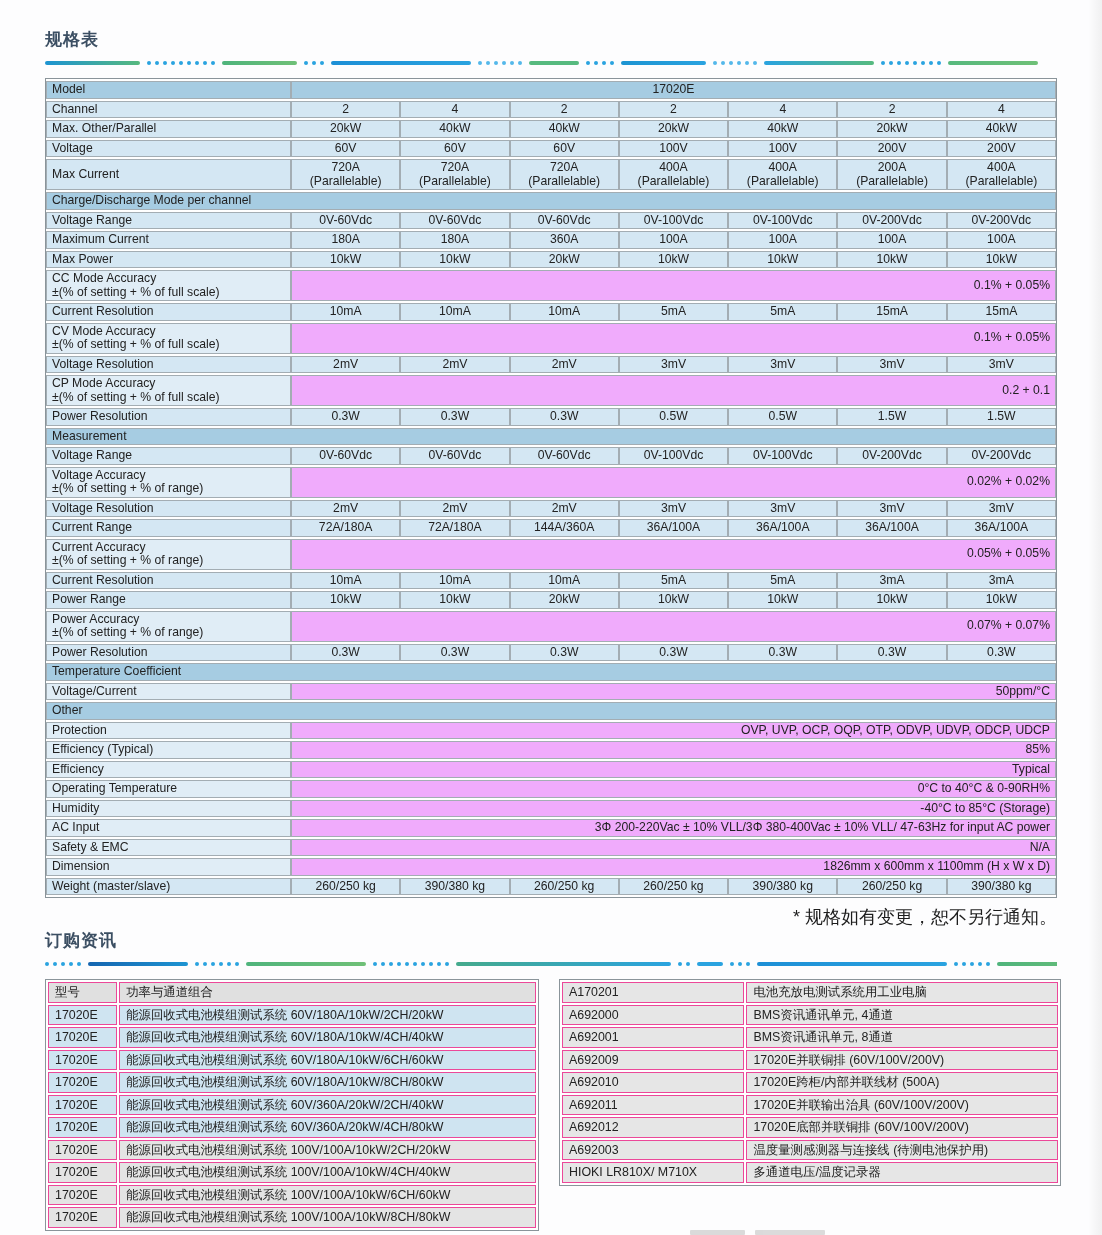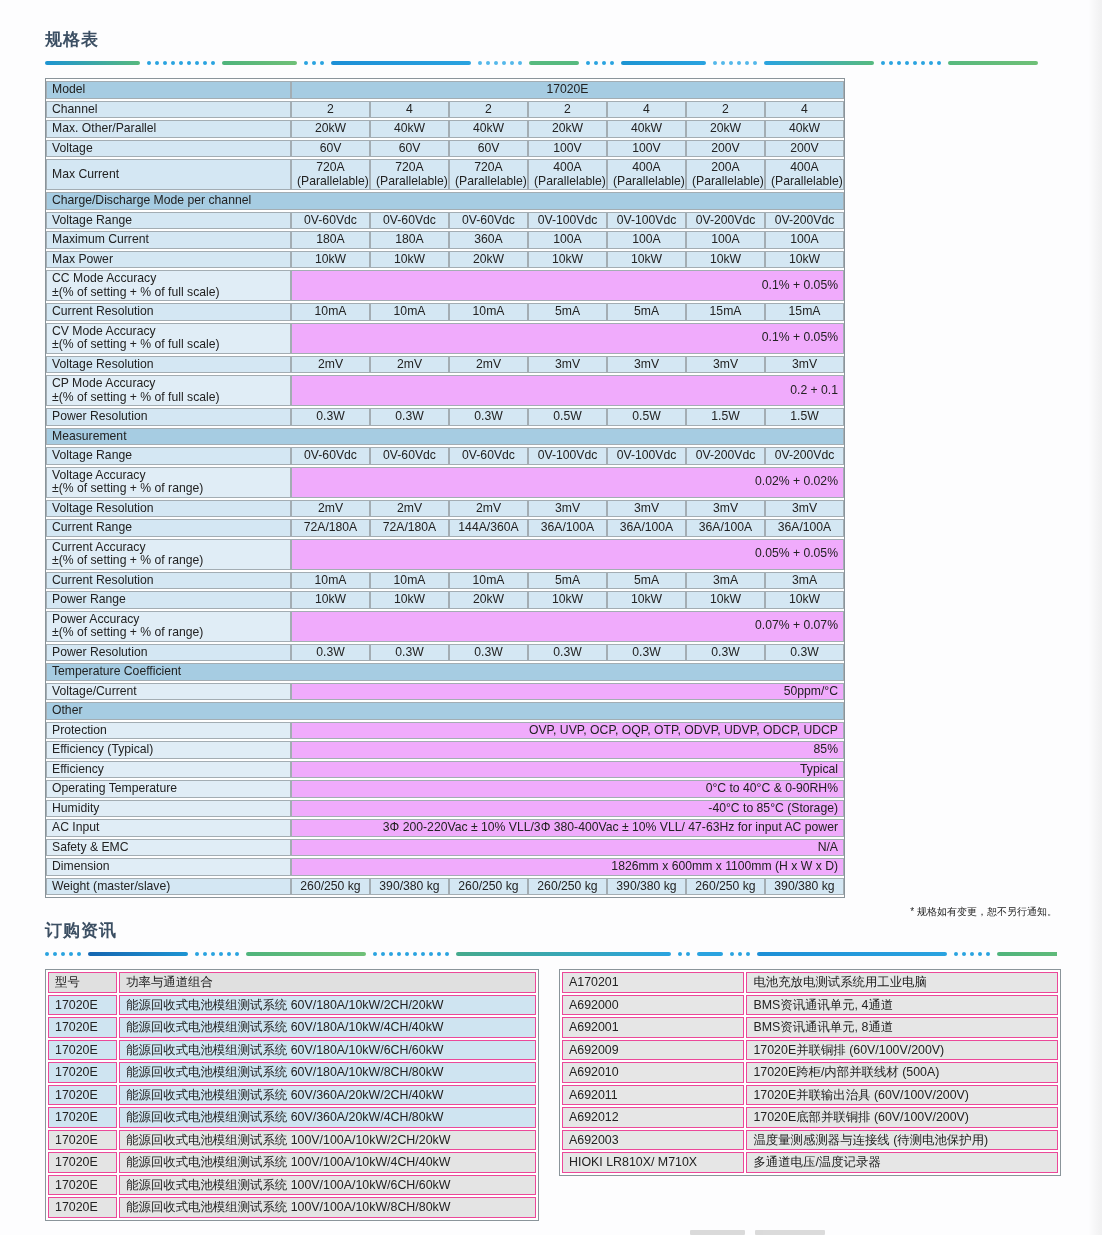--- a/index.html
+++ b/index.html
@@ -7,31 +7,31 @@
     position:relative;width:1102px;height:1235px;background:#fdfdfe;
     font-family:"Liberation Sans",sans-serif;color:#222;overflow:hidden;
     box-sizing:border-box;padding:28px 45px 0 45px;
   }
   .sec-title{font-size:17px;font-weight:bold;color:#3c4f63;letter-spacing:1px;}
   .divider{display:flex;align-items:center;height:6px;margin:9px 0 12px 0;width:1012px;overflow:hidden;}
   .seg-line{height:4px;border-radius:2px;margin-right:7px;flex:none;}
   .seg-dot{width:4px;height:4px;border-radius:50%;margin-right:4px;flex:none;}
 
   
-  .spec-wrap{border:1px solid #8a949a;width:800px;box-sizing:border-box;background:#fff;}
+  .spec-wrap{border:1px solid #8a949a;width:1012px;box-sizing:border-box;background:#fff;}
   table.spec{border-collapse:separate;border-spacing:0 2px;table-layout:fixed;width:100%;font-size:12.2px;}
   table.spec td{border:1px solid #a3adb3;padding:1px 5px;line-height:13.5px;vertical-align:middle;white-space:pre-line;overflow:hidden;}
   td.lab{text-align:left;background:#d4e7f3;}
   td.val{text-align:center;background:#d4e7f3;padding:1px 2px;}
   td.spanval{text-align:right;background:#f0abfc;}
   td.sect{background:#a6cce2;text-align:left;}
   td.modelbg{background:#a6cce2;}
   td.spanlab{background:#e0edf6;}
 
-  .footnote{width:1012px;text-align:right;font-size:10px;margin-top:7px;color:#1d1d1d;}
+  .footnote{width:1012px;text-align:right;font-size:18px;margin-top:7px;color:#1d1d1d;}
 
   
   .order-area{display:flex;gap:20px;align-items:flex-start;margin-top:2px;}
   .ord-wrap{border:1px solid #8a949a;background:#fff;box-sizing:border-box;}
   table.ord{border-collapse:separate;border-spacing:2px;table-layout:fixed;font-size:12.4px;}
   table.ord td,table.ord th{border:1px solid #ec4899;padding:2px 6px;line-height:14.5px;vertical-align:middle;text-align:left;font-weight:normal;white-space:pre-line;overflow:hidden;}
   .ord-left{width:492px;}
   .ord-right{width:500px;}
   th.hdr{background:#e0e0e0;}
   tr.shade-blue td{background:#cfe4f1;}

